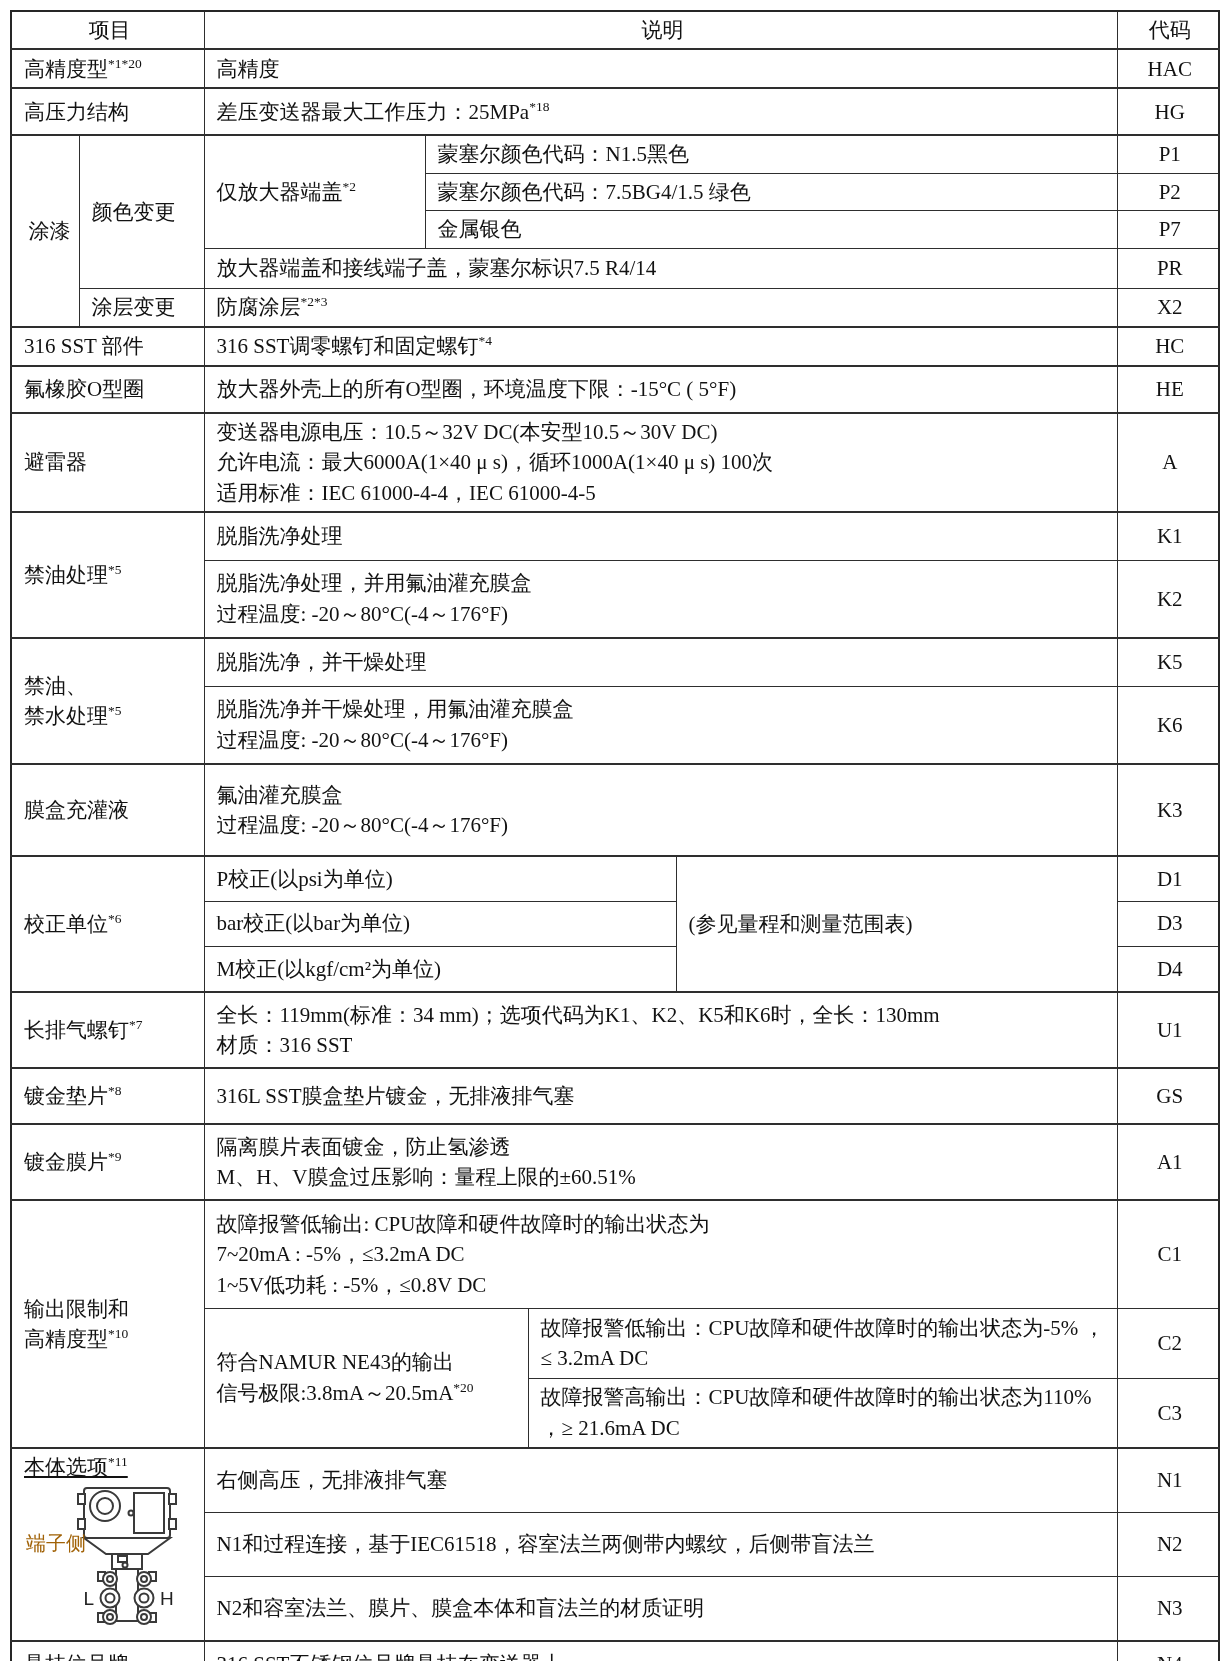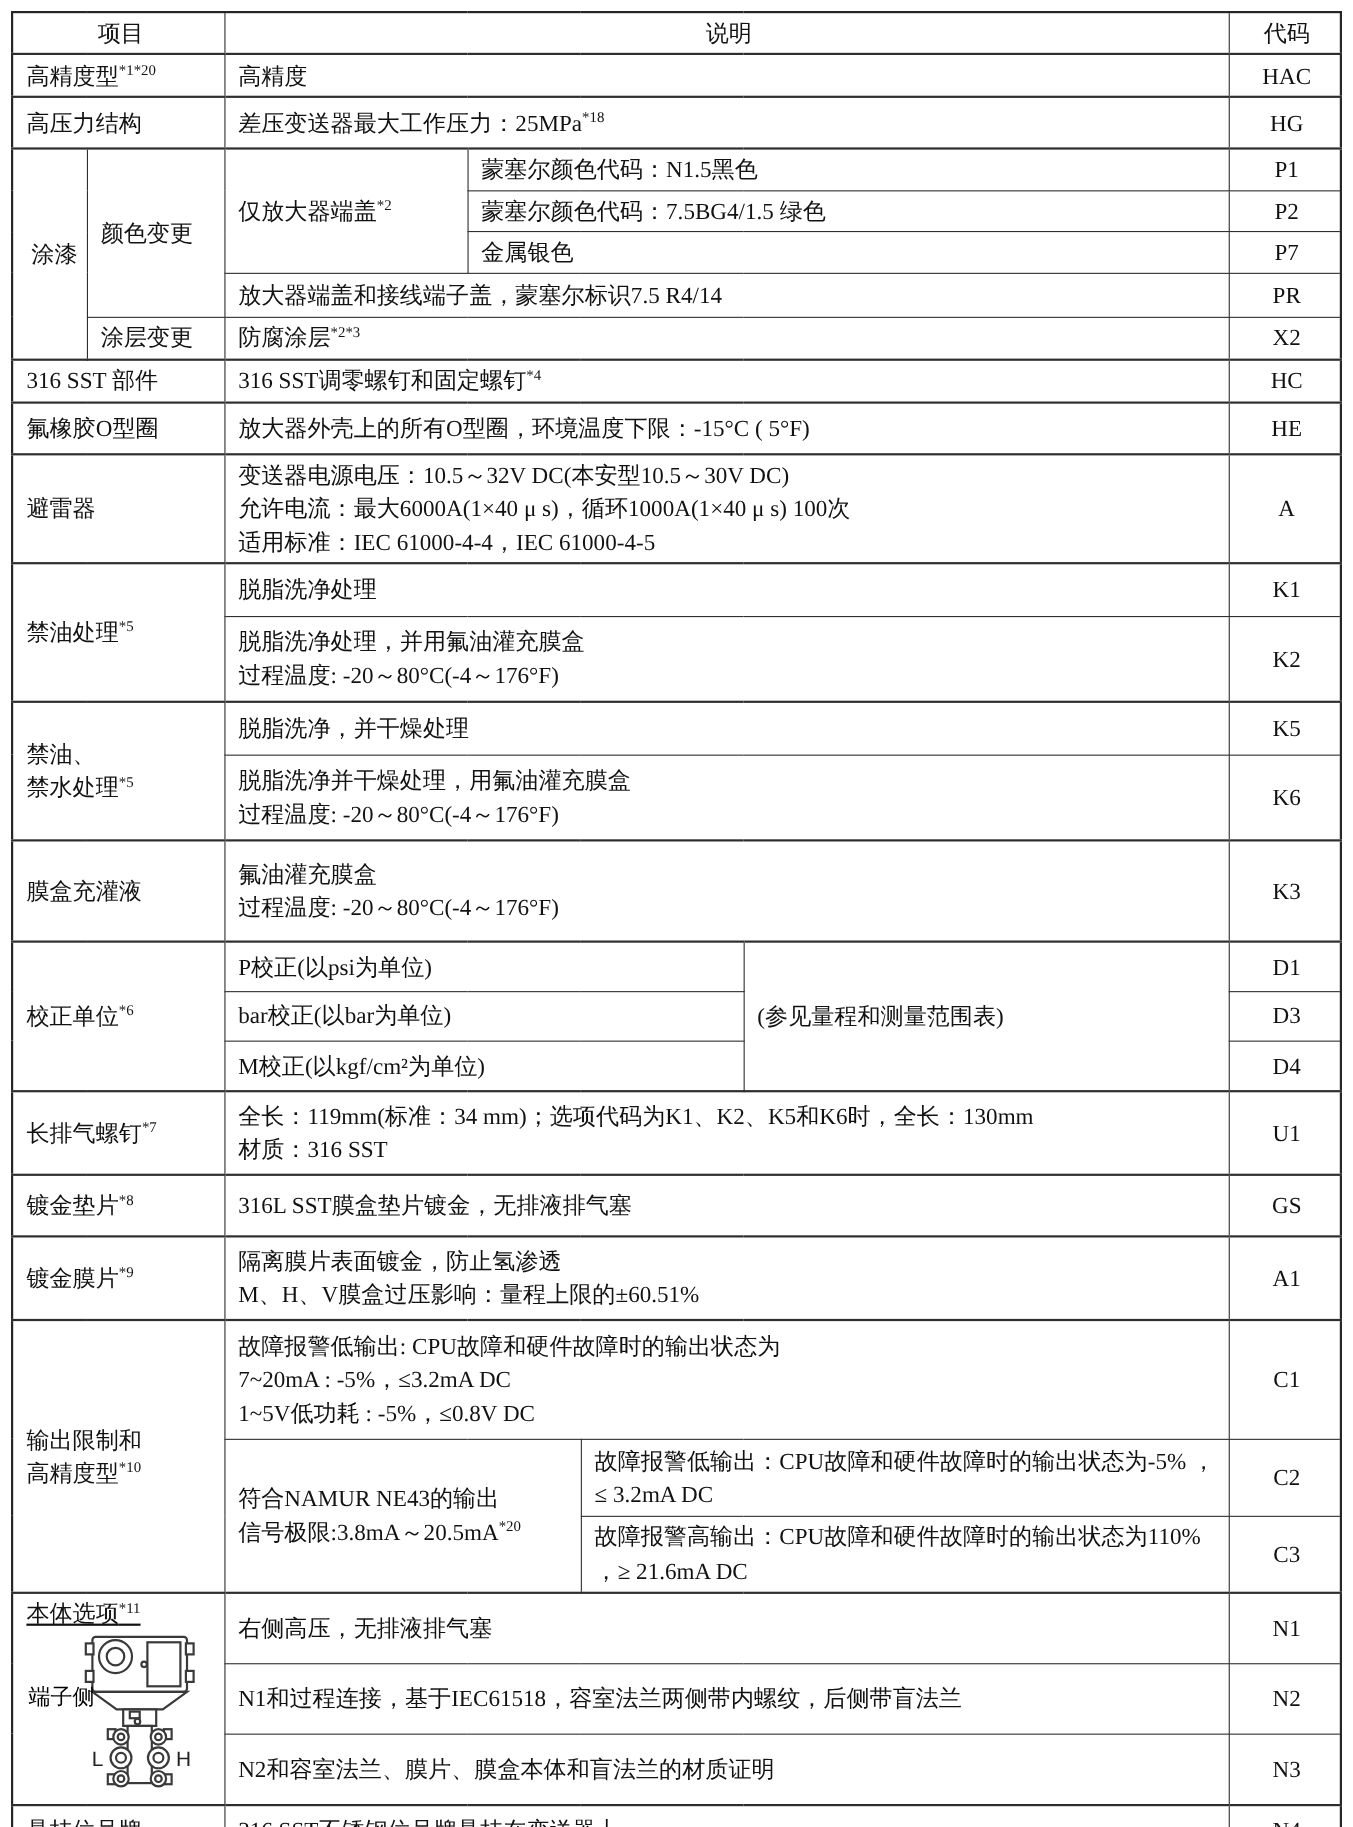--- a/index.html
+++ b/index.html
@@ -19,21 +19,21 @@
   td.item {padding-left:9px;}
   td.item.ctr {text-align:right; padding-left:16px;}
   td.code {text-align:center; padding:0 2px; font-size:21px;margin-left:32px;}
   .sup {font-size:13.5px; vertical-align:super; line-height:0;}
   .ln {white-space:nowrap;}
   .wrap {white-space:normal;}
   
   td.bodyopt {vertical-align:top; padding:6px 2px 2px 9px; position:relative;text-decoration:underline;}
   .diag-wrap {position:relative; width:100%; height:152px; margin-top:2px;}
   .diag-wrap svg {display:block;}
-  .term-label {position:absolute; left:2px; top:44px; font-size:20px; color:#000000;}
+  .term-label {position:absolute; left:2px; top:44px; font-size:20px; color:#a16207;}
   .lh-label {font-size:19px; font-family:"Liberation Sans","DejaVu Sans",sans-serif;}
 </style>
 </head>
 <body>
 
 <div class="page">
 <table class="spec">
   <colgroup>
     <col style="width:68px">
         <col style="width:125px">

